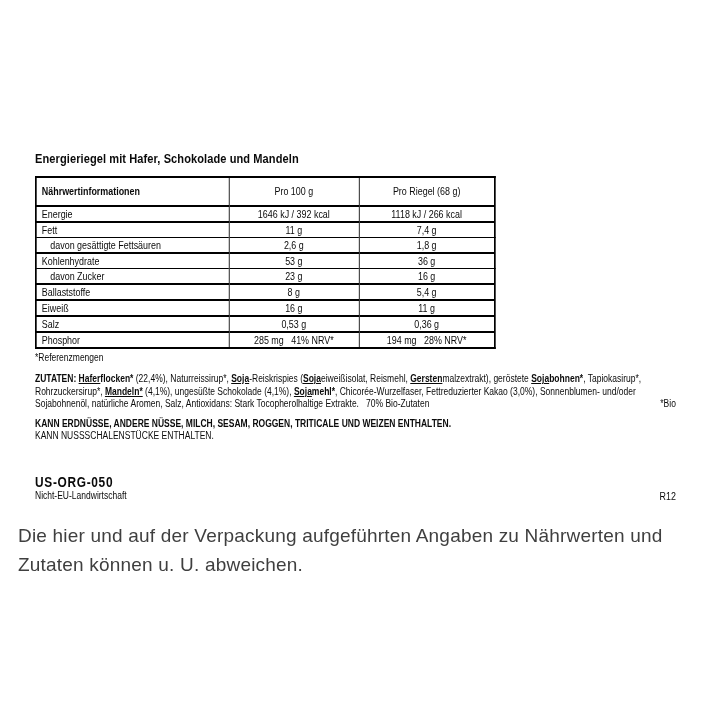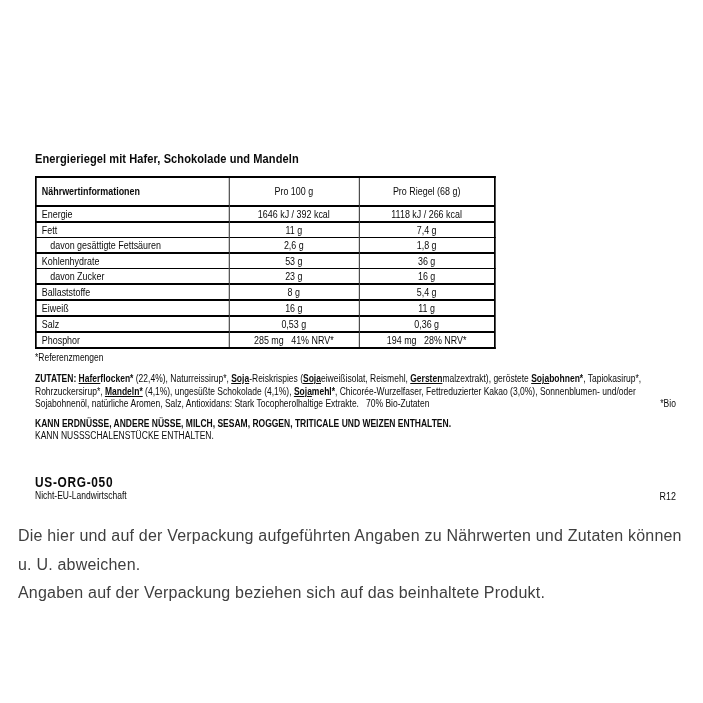--- a/index.html
+++ b/index.html
@@ -42,21 +42,21 @@
   .ingredients .bio-note{position:absolute;right:0;bottom:0;}
   .allergens{margin-top:7px;font-size:10px;line-height:12px;}
   .allergens .bold-line{font-weight:700;}
   .org-block{position:relative;margin-top:33px;}
   .org-code{font-size:14px;font-weight:700;line-height:15px;letter-spacing:0.8px;}
   .org-origin{font-size:10px;line-height:12px;}
   .revision{position:absolute;right:0;bottom:0;font-size:10.5px;}
   
   .disclaimer{
     position:absolute;left:18px;top:522px;width:680px;
-    font-size:16px;line-height:28.5px;color:#3f3f3f;letter-spacing:0.2px;
+    font-size:19px;line-height:28.5px;color:#3f3f3f;letter-spacing:0.2px;
   }
 </style>
 </head>
 <body>
 
 <div class="label-wrap">
 
   <h1 class="label-title">Energieriegel mit Hafer, Schokolade und Mandeln</h1>
 
   <table class="nutrition">
@@ -133,14 +133,13 @@
   <div class="org-block">
     <div class="org-code">US-ORG-050</div>
     <div class="org-origin">Nicht-EU-Landwirtschaft</div>
     <span class="revision">R12</span>
   </div>
 
 </div>
 
 <div class="disclaimer">
   <div>Die hier und auf der Verpackung aufgeführten Angaben zu Nährwerten und Zutaten können u. U. abweichen.</div>
-  <div>Angaben auf der Verpackung beziehen sich auf das beinhaltete Produkt.</div>
 </div>
 
 </body></html>

